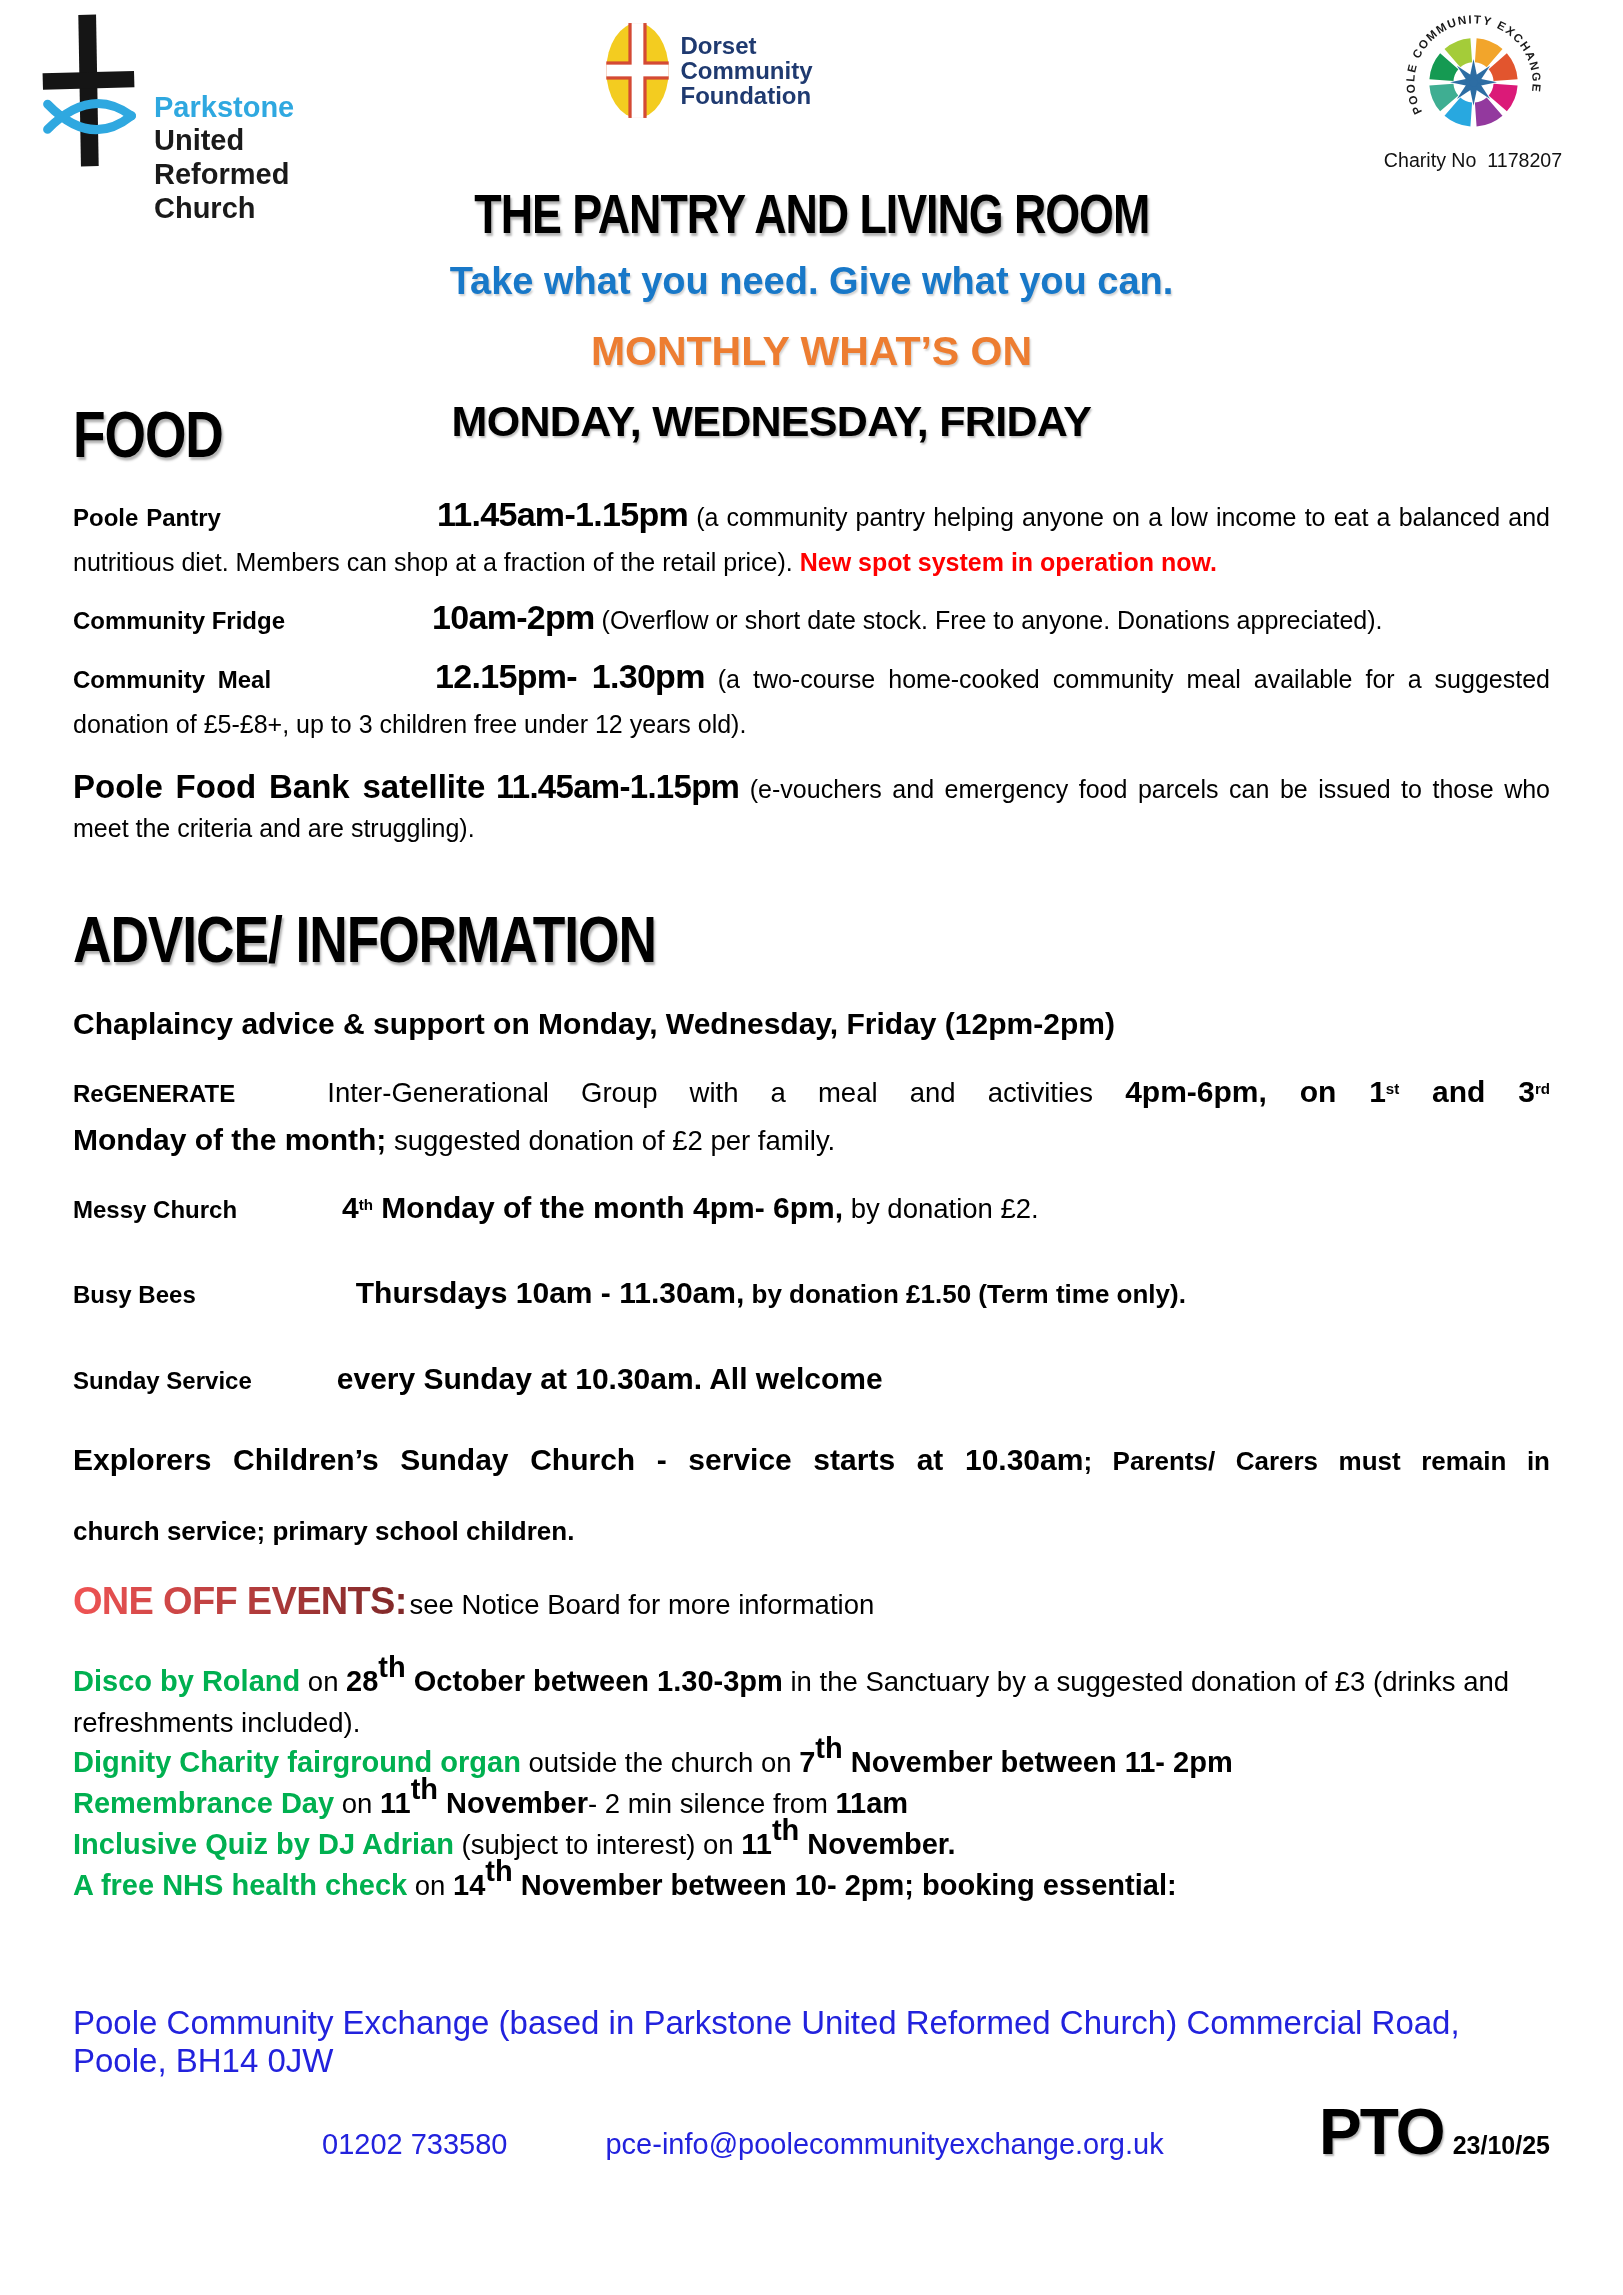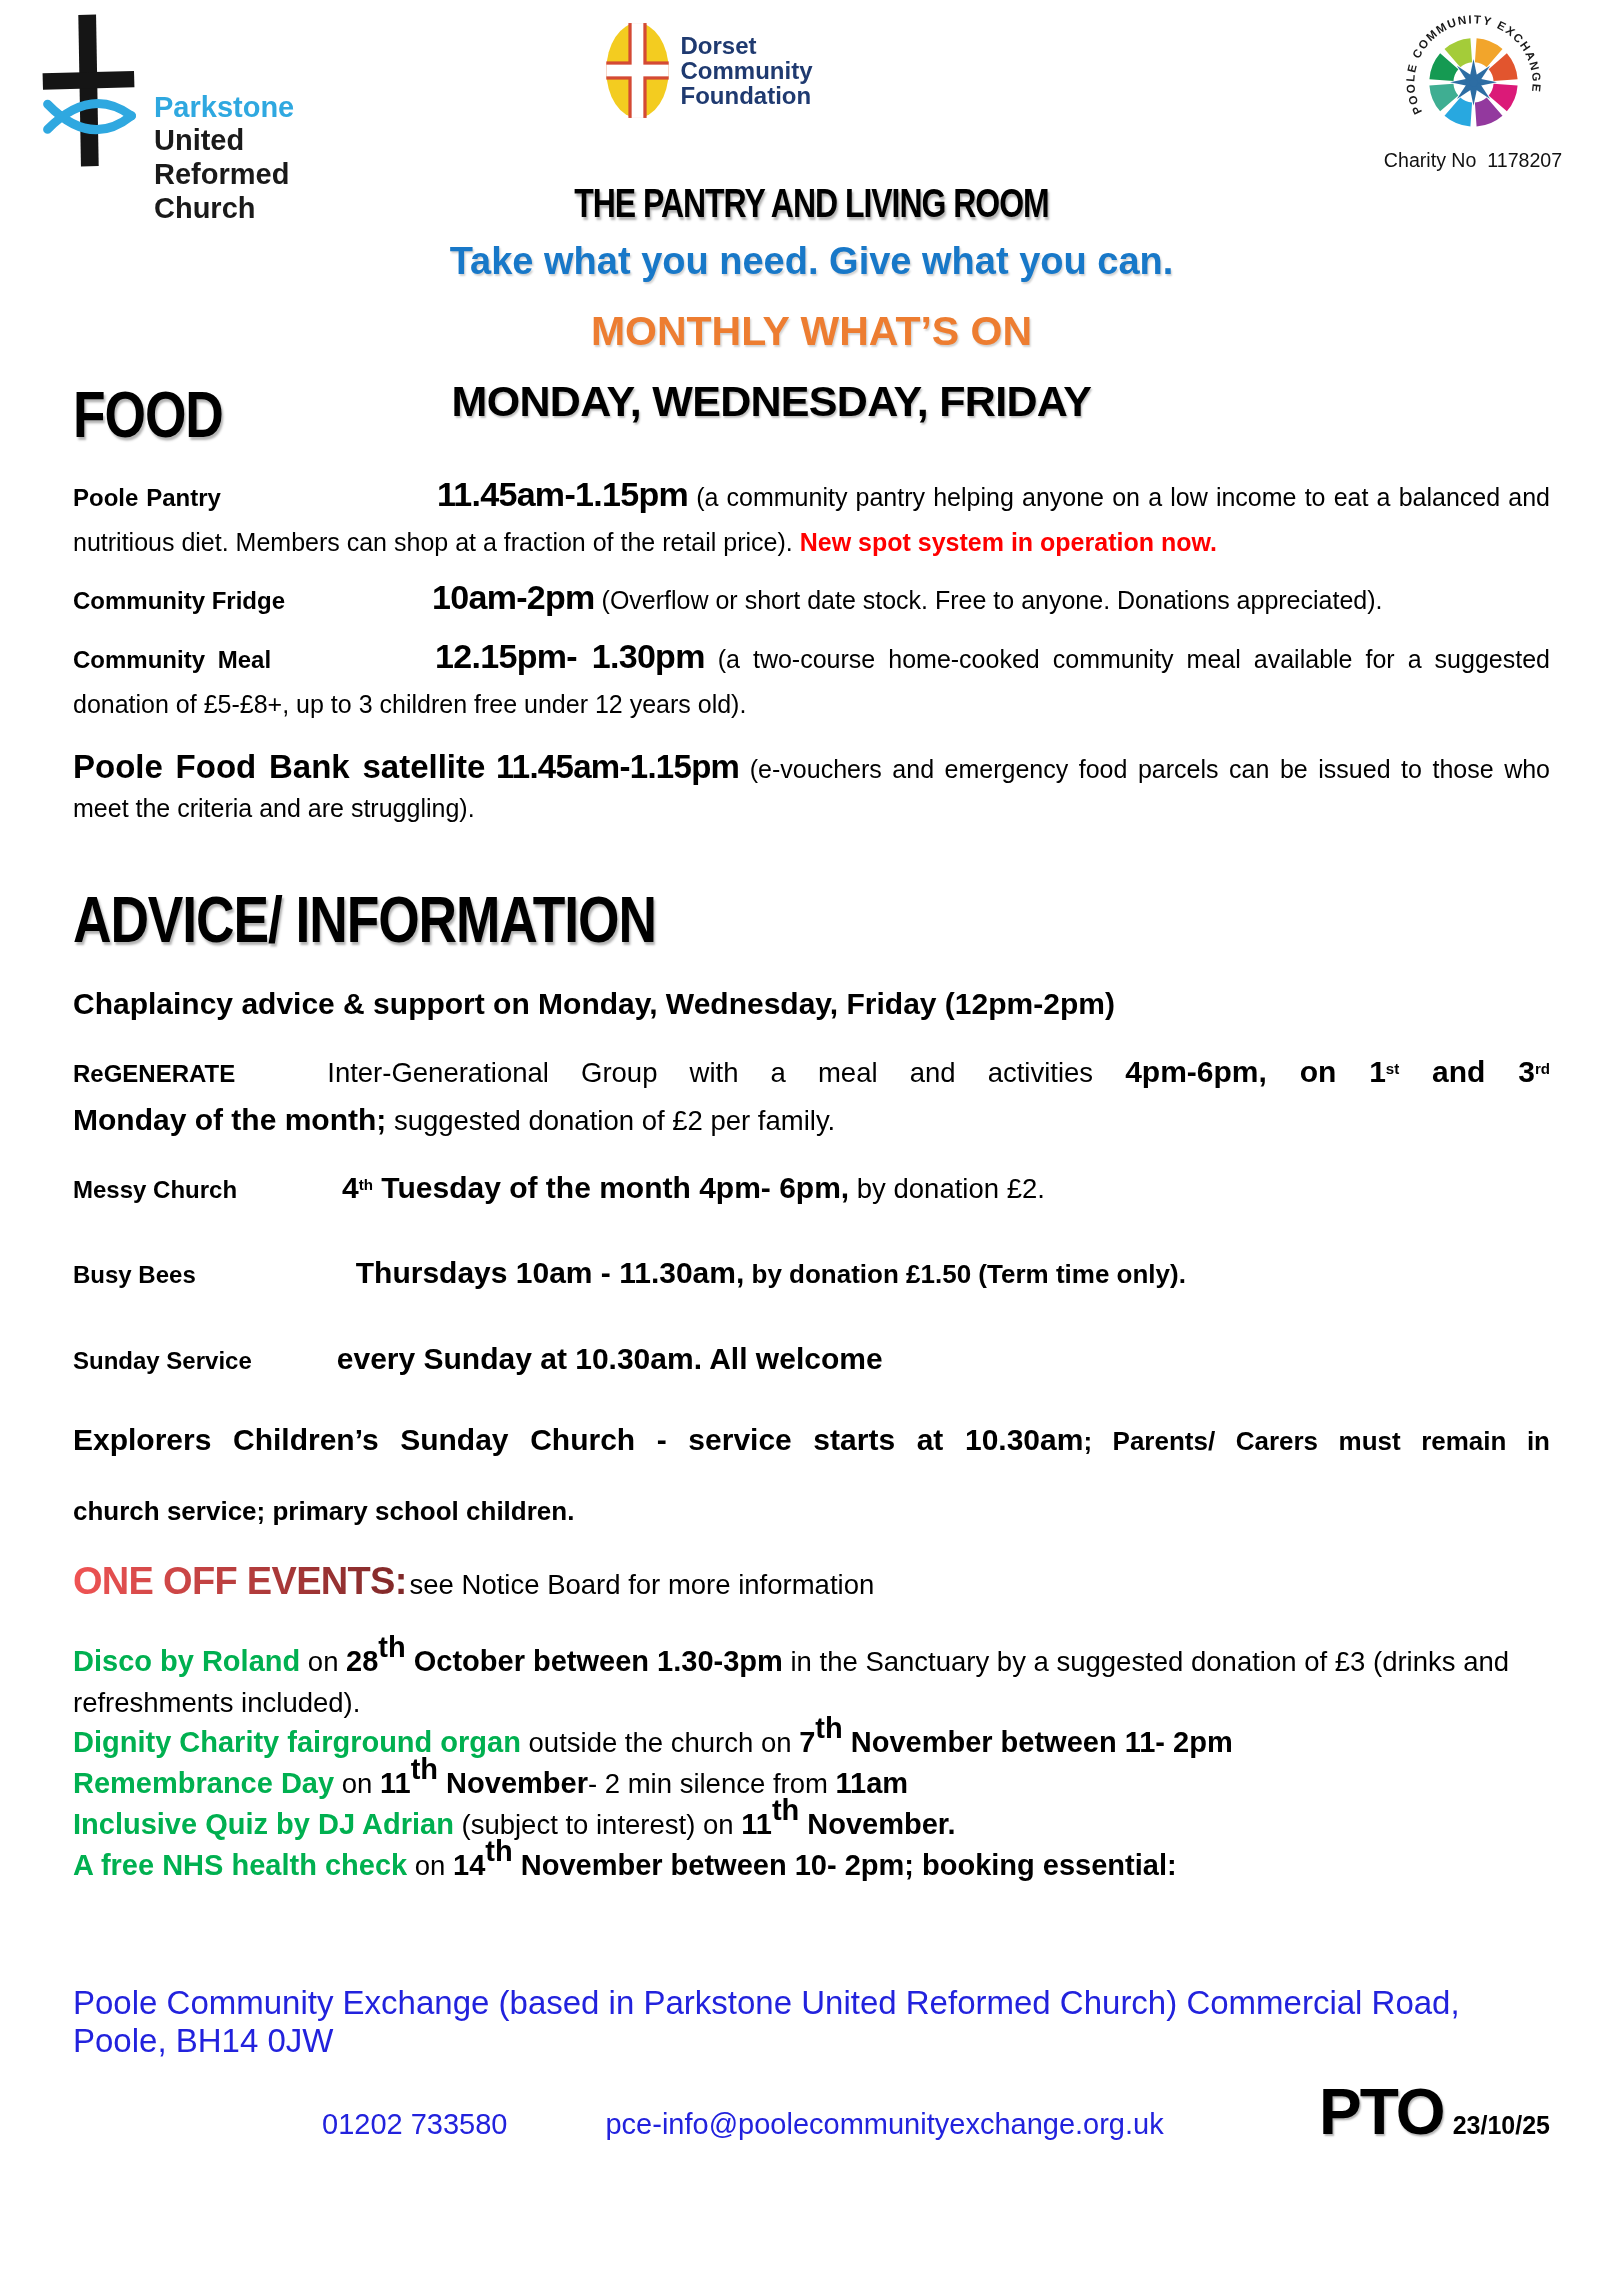--- a/index.html
+++ b/index.html
@@ -10,21 +10,21 @@
   .header{display:flex;align-items:flex-start;padding:11.8px 39px 0 36px;height:164px;}
   .h-left{display:flex;gap:13px;width:419px;}
   .h-center{flex:1;display:flex;justify-content:flex-start;margin-left:150px;padding-top:9.2px;}
   .h-right{width:222px;text-align:center;}
   .purc-text{padding-top:79px;line-height:1.16;font-weight:bold;font-size:29px;color:#1a1a1a;}
   .purc-text .blue{color:var(--parkstone_blue);}
   .dorset{display:flex;gap:10.5px;align-items:flex-start;}
   .dorset-text{font-weight:bold;font-size:24px;line-height:1.05;color:var(--dorset_navy);padding-top:11.8px;}
   .charity{font-size:19.6px;white-space:pre;margin-top:1.3px;color:#111;}
   
-  .title{ text-align:center;margin-top:5.2px;font-size:40px;font-weight:bold;letter-spacing:-1.3px;
+  .title{ text-align:center;margin-top:5.2px;font-size:56px;font-weight:bold;letter-spacing:-1.3px;
           text-shadow:2px 2.6px 2.6px rgba(0,0,0,0.30);}
   .title>span{display:inline-block;transform:scaleX(0.80);}
   .tagline{text-align:center;margin-top:14.4px;font-size:38px;font-weight:bold;color:var(--tagline_blue);
            text-shadow:1.3px 2px 2px rgba(0,0,0,0.18);}
   .monthly{text-align:center;margin-top:25px;font-size:41px;font-weight:bold;color:var(--monthly_orange);
            text-shadow:1.3px 2px 2px rgba(0,0,0,0.18);}
   
   .bighead{font-size:65px;font-weight:bold;letter-spacing:-1.3px;text-shadow:2px 2.6px 2.6px rgba(0,0,0,0.30);}
   .cond{display:inline-block;transform:scaleX(0.82);transform-origin:0 60%;}
   .food-row{display:flex;align-items:flex-start;margin-top:22px;}
@@ -179,21 +179,21 @@
 
 
     <div class="kids-line jl mt-regen">
       <span class="t-name">ReGENERATE</span><span class="tab w140"></span><span>Inter-Generational Group with a meal and activities </span><span class="kb">4pm-6pm, on 1</span><span class="kb sup">st</span><span class="kb"> and 3</span><span class="kb sup">rd</span>
     </div>
     <div class="kids-line">
       <span class="kb">Monday of the month;</span><span> suggested donation of £2 per family.</span>
     </div>
 
     <div class="kids-line mt-messy">
-      <span class="t-name">Messy Church</span><span class="tab w160"></span><span class="kb">4</span><span class="kb sup">th</span><span class="kb"> Tuesday of the month 4pm- 6pm,</span><span> by donation £2.</span>
+      <span class="t-name">Messy Church</span><span class="tab w160"></span><span class="kb">4</span><span class="kb sup">th</span><span class="kb"> Monday of the month 4pm- 6pm,</span><span> by donation £2.</span>
     </div>
 
     <div class="kids-line mt-busy">
       <span class="t-name">Busy Bees</span><span class="tab w245"></span><span class="kb">Thursdays 10am - 11.30am,</span><span class="kbs"> by donation £1.50 (Term time only).</span>
     </div>
 
     <div class="kids-line mt-sunday">
       <span class="t-name">Sunday Service</span><span class="tab w130"></span><span class="kb">every Sunday at 10.30am. All welcome</span>
     </div>
 

